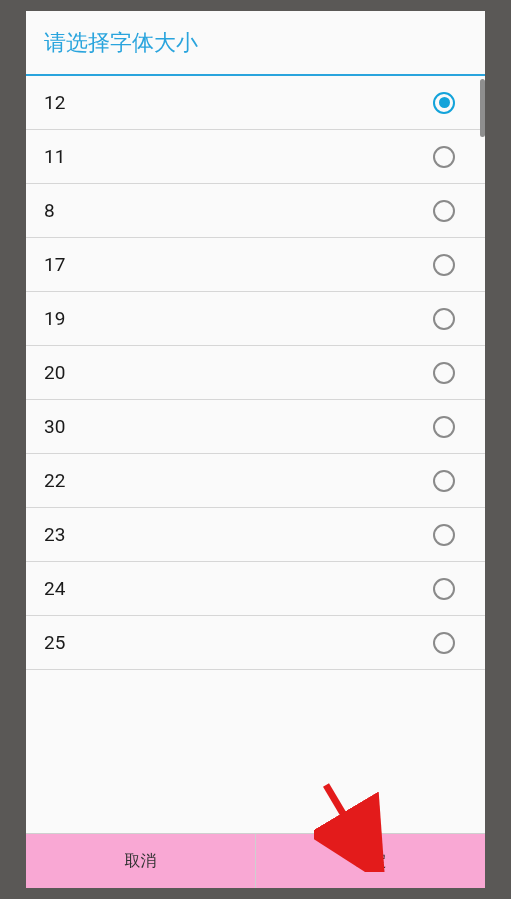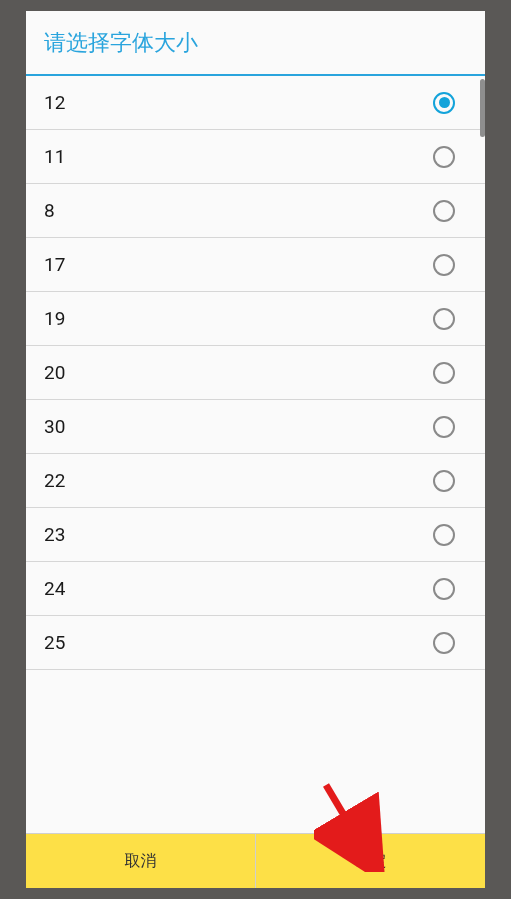--- a/index.html
+++ b/index.html
@@ -90,21 +90,21 @@
       height: 55px;
     }
     .button {
       flex: 1;
       display: flex;
       align-items: center;
       justify-content: center;
       font-size: 16px;
       color: #333;
       cursor: pointer;
-      background: #fde047;
+      background: #f9a8d4;
     }
     .button:first-child {
       border-right: 1px solid #cfcfcf;
     }
     .arrow-annotation {
       position: absolute;
       bottom: 27px;
       left: 314px;
       pointer-events: none;
       z-index: 100;

